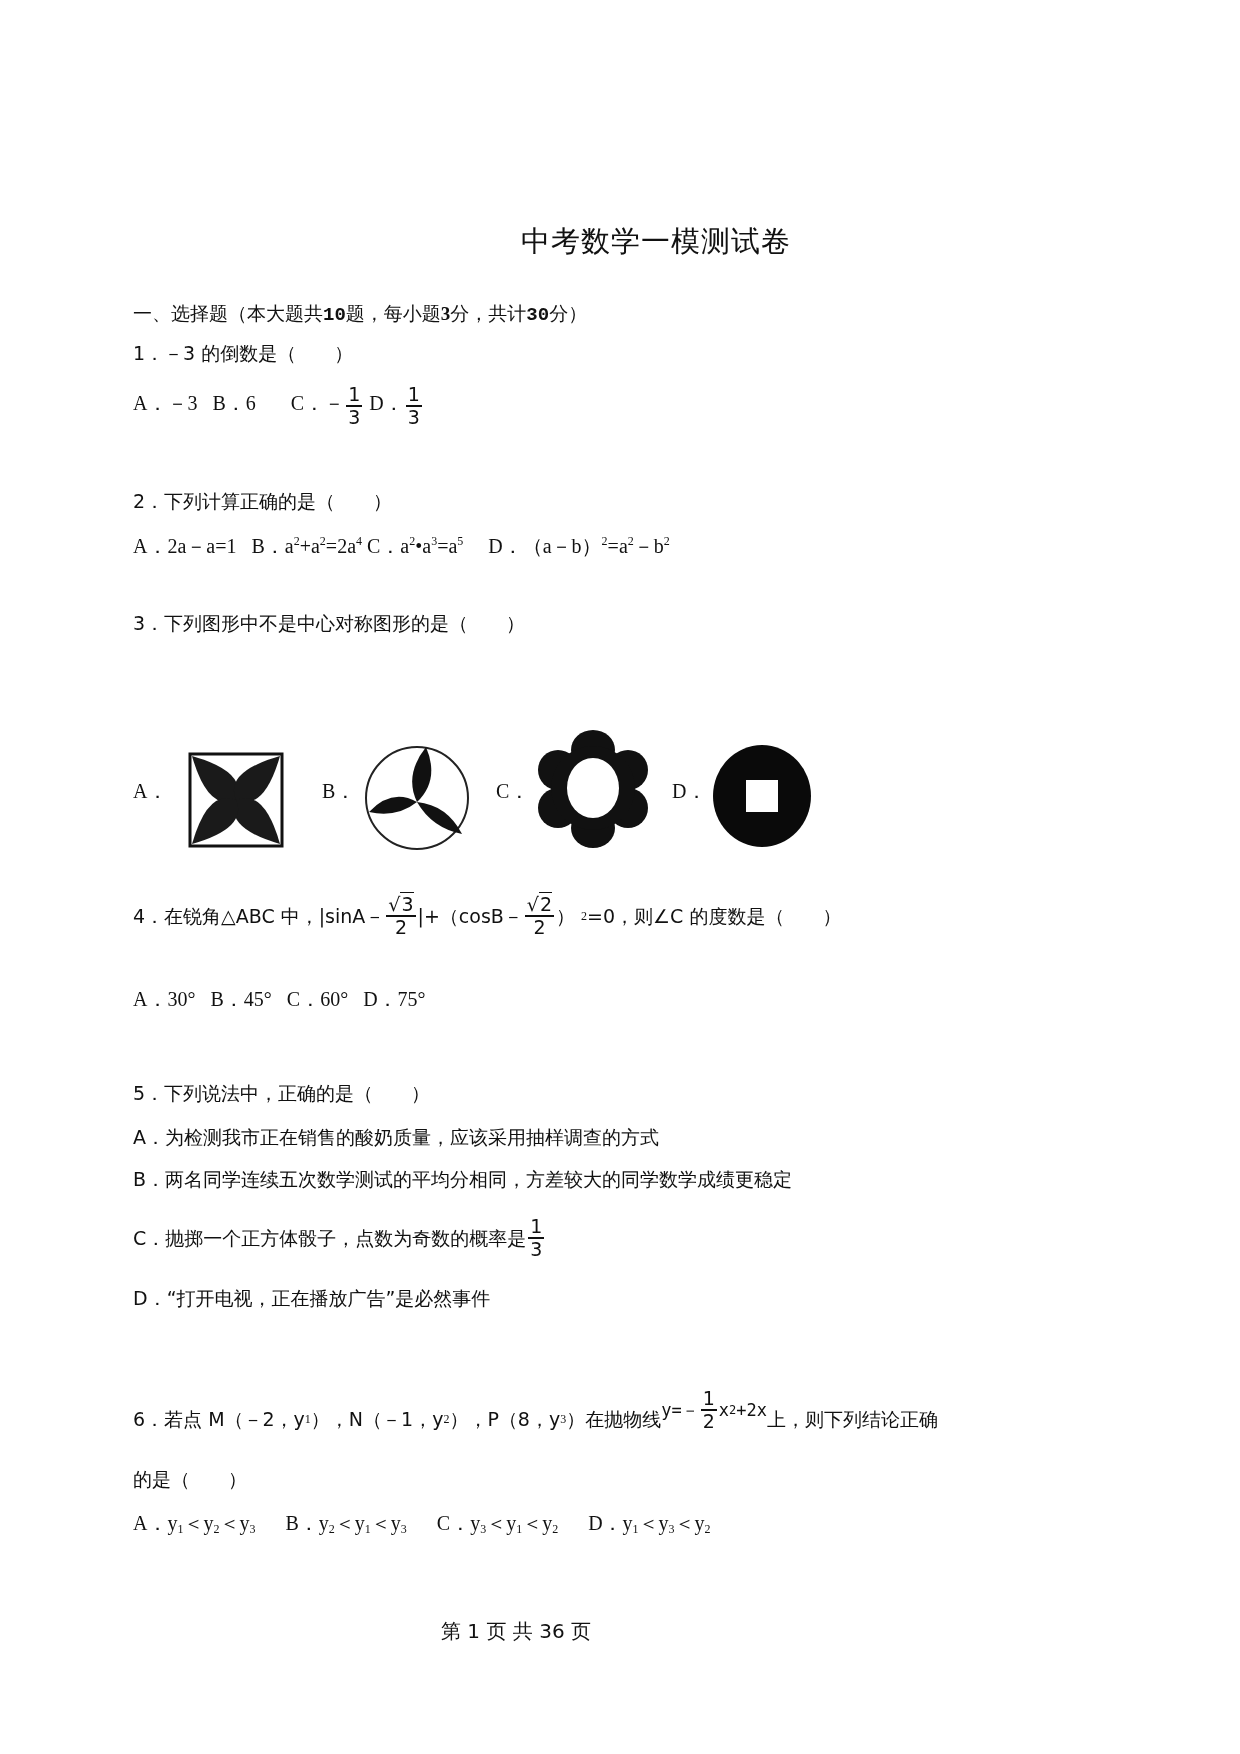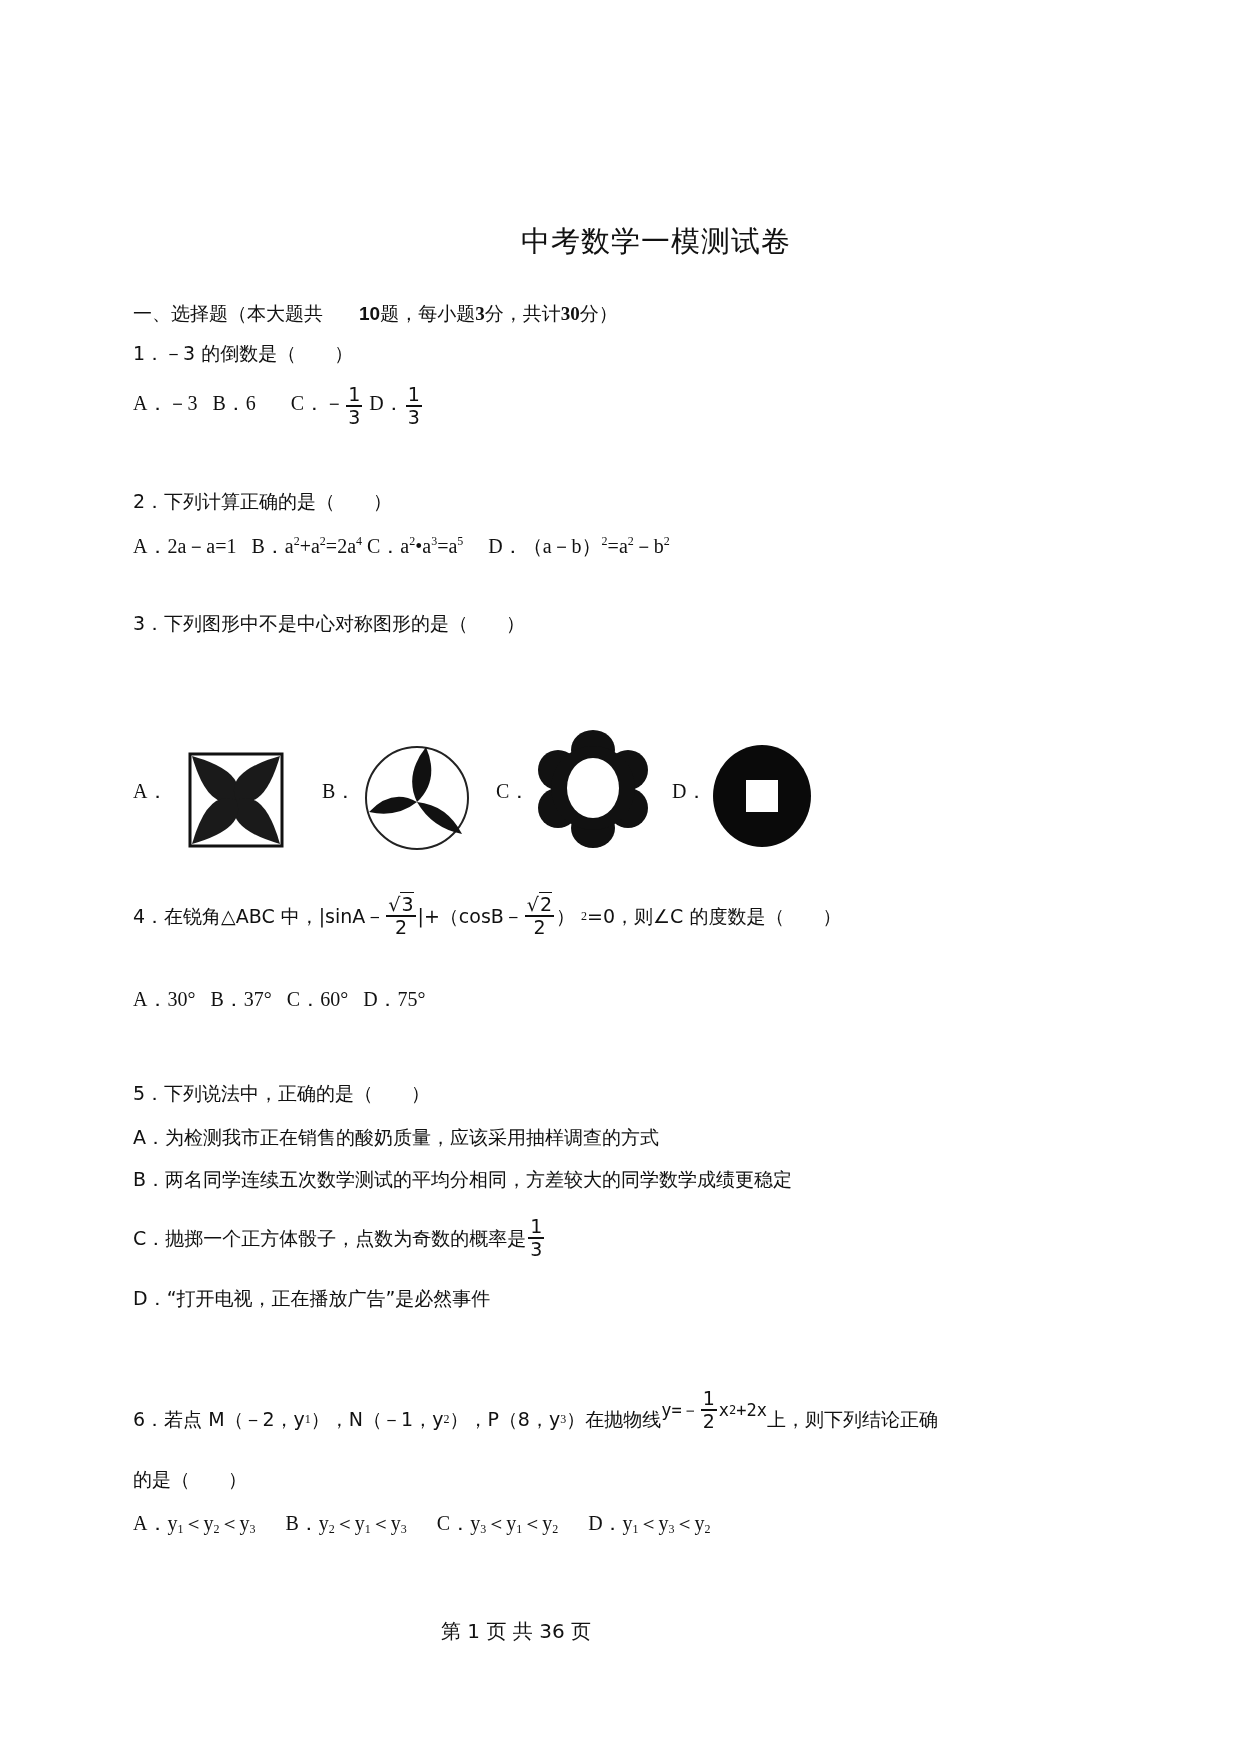--- a/index.html
+++ b/index.html
@@ -34,21 +34,21 @@
   }
   .fig { position: absolute; }
   .figlabel { font-size: 20px; }
 </style>
 </head>
 <body>
 
 <div class="abs title">中考数学一模测试卷</div>
 
 <div class="abs line cjk" style="left:133px; top:300px;">
-  <span>一、选择题（本大题共</span><span class="bold" style="font-family:Liberation Sans, sans-serif;margin-left:36px;">10</span><span>题，每小题</span><span class="bold" style="font-family:'Liberation Serif',serif;">3</span><span>分，共计</span><span class="bold" style="font-family:Liberation Serif, serif;">30</span><span>分）</span>
+  <span>一、选择题（本大题共</span><span class="bold" style="font-family:Liberation Mono, monospace;">10</span><span>题，每小题</span><span class="bold" style="font-family:'Liberation Serif',serif;">3</span><span>分，共计</span><span class="bold" style="font-family:Liberation Mono, monospace;">30</span><span>分）</span>
 </div>
 
 <div class="abs line cjk" style="left:133px; top:340px;">1．－3 的倒数是（　　）</div>
 <div class="abs line" style="left:133px; top:384px;">
   <span>A．－3</span>&nbsp;&nbsp;
   <span>B．6</span>&nbsp;&nbsp;&nbsp;&nbsp;&nbsp;&nbsp;
   <span><span>C．－</span><span class="frac">
         <span class="num">1</span>
         <span class="bar"></span>
         <span>3</span>
@@ -119,21 +119,21 @@
     <span class="num"><span class="sqrt"><span class="rad">√</span><span class="under">2</span></span></span>
     <span class="bar"></span>
     <span>2</span>
   </span>
   <span class="cjk">）</span>
   <sup style="margin-left:6px;">2</sup>
   <span class="cjk">=0，则∠C 的度数是（　　）</span>
 </div>
 <div class="abs line" style="left:133px; top:986px;">
   <span>A．30°</span>&nbsp;&nbsp;
-  <span>B．37°</span>&nbsp;&nbsp;
+  <span>B．45°</span>&nbsp;&nbsp;
   <span>C．60°</span>&nbsp;&nbsp;
   <span>D．75°</span>
 </div>
 
 <div class="abs line cjk" style="left:133px; top:1080px;">5．下列说法中，正确的是（　　）</div>
 <div class="abs line cjk" style="left:133px; top:1124px;">A．为检测我市正在销售的酸奶质量，应该采用抽样调查的方式</div>
 <div class="abs line cjk" style="left:133px; top:1166px;">B．两名同学连续五次数学测试的平均分相同，方差较大的同学数学成绩更稳定</div>
 <div class="abs line" style="left:133px; top:1216px; display:flex; align-items:center;">
   <span class="cjk">C．抛掷一个正方体骰子，点数为奇数的概率是</span>
   <span class="frac">

